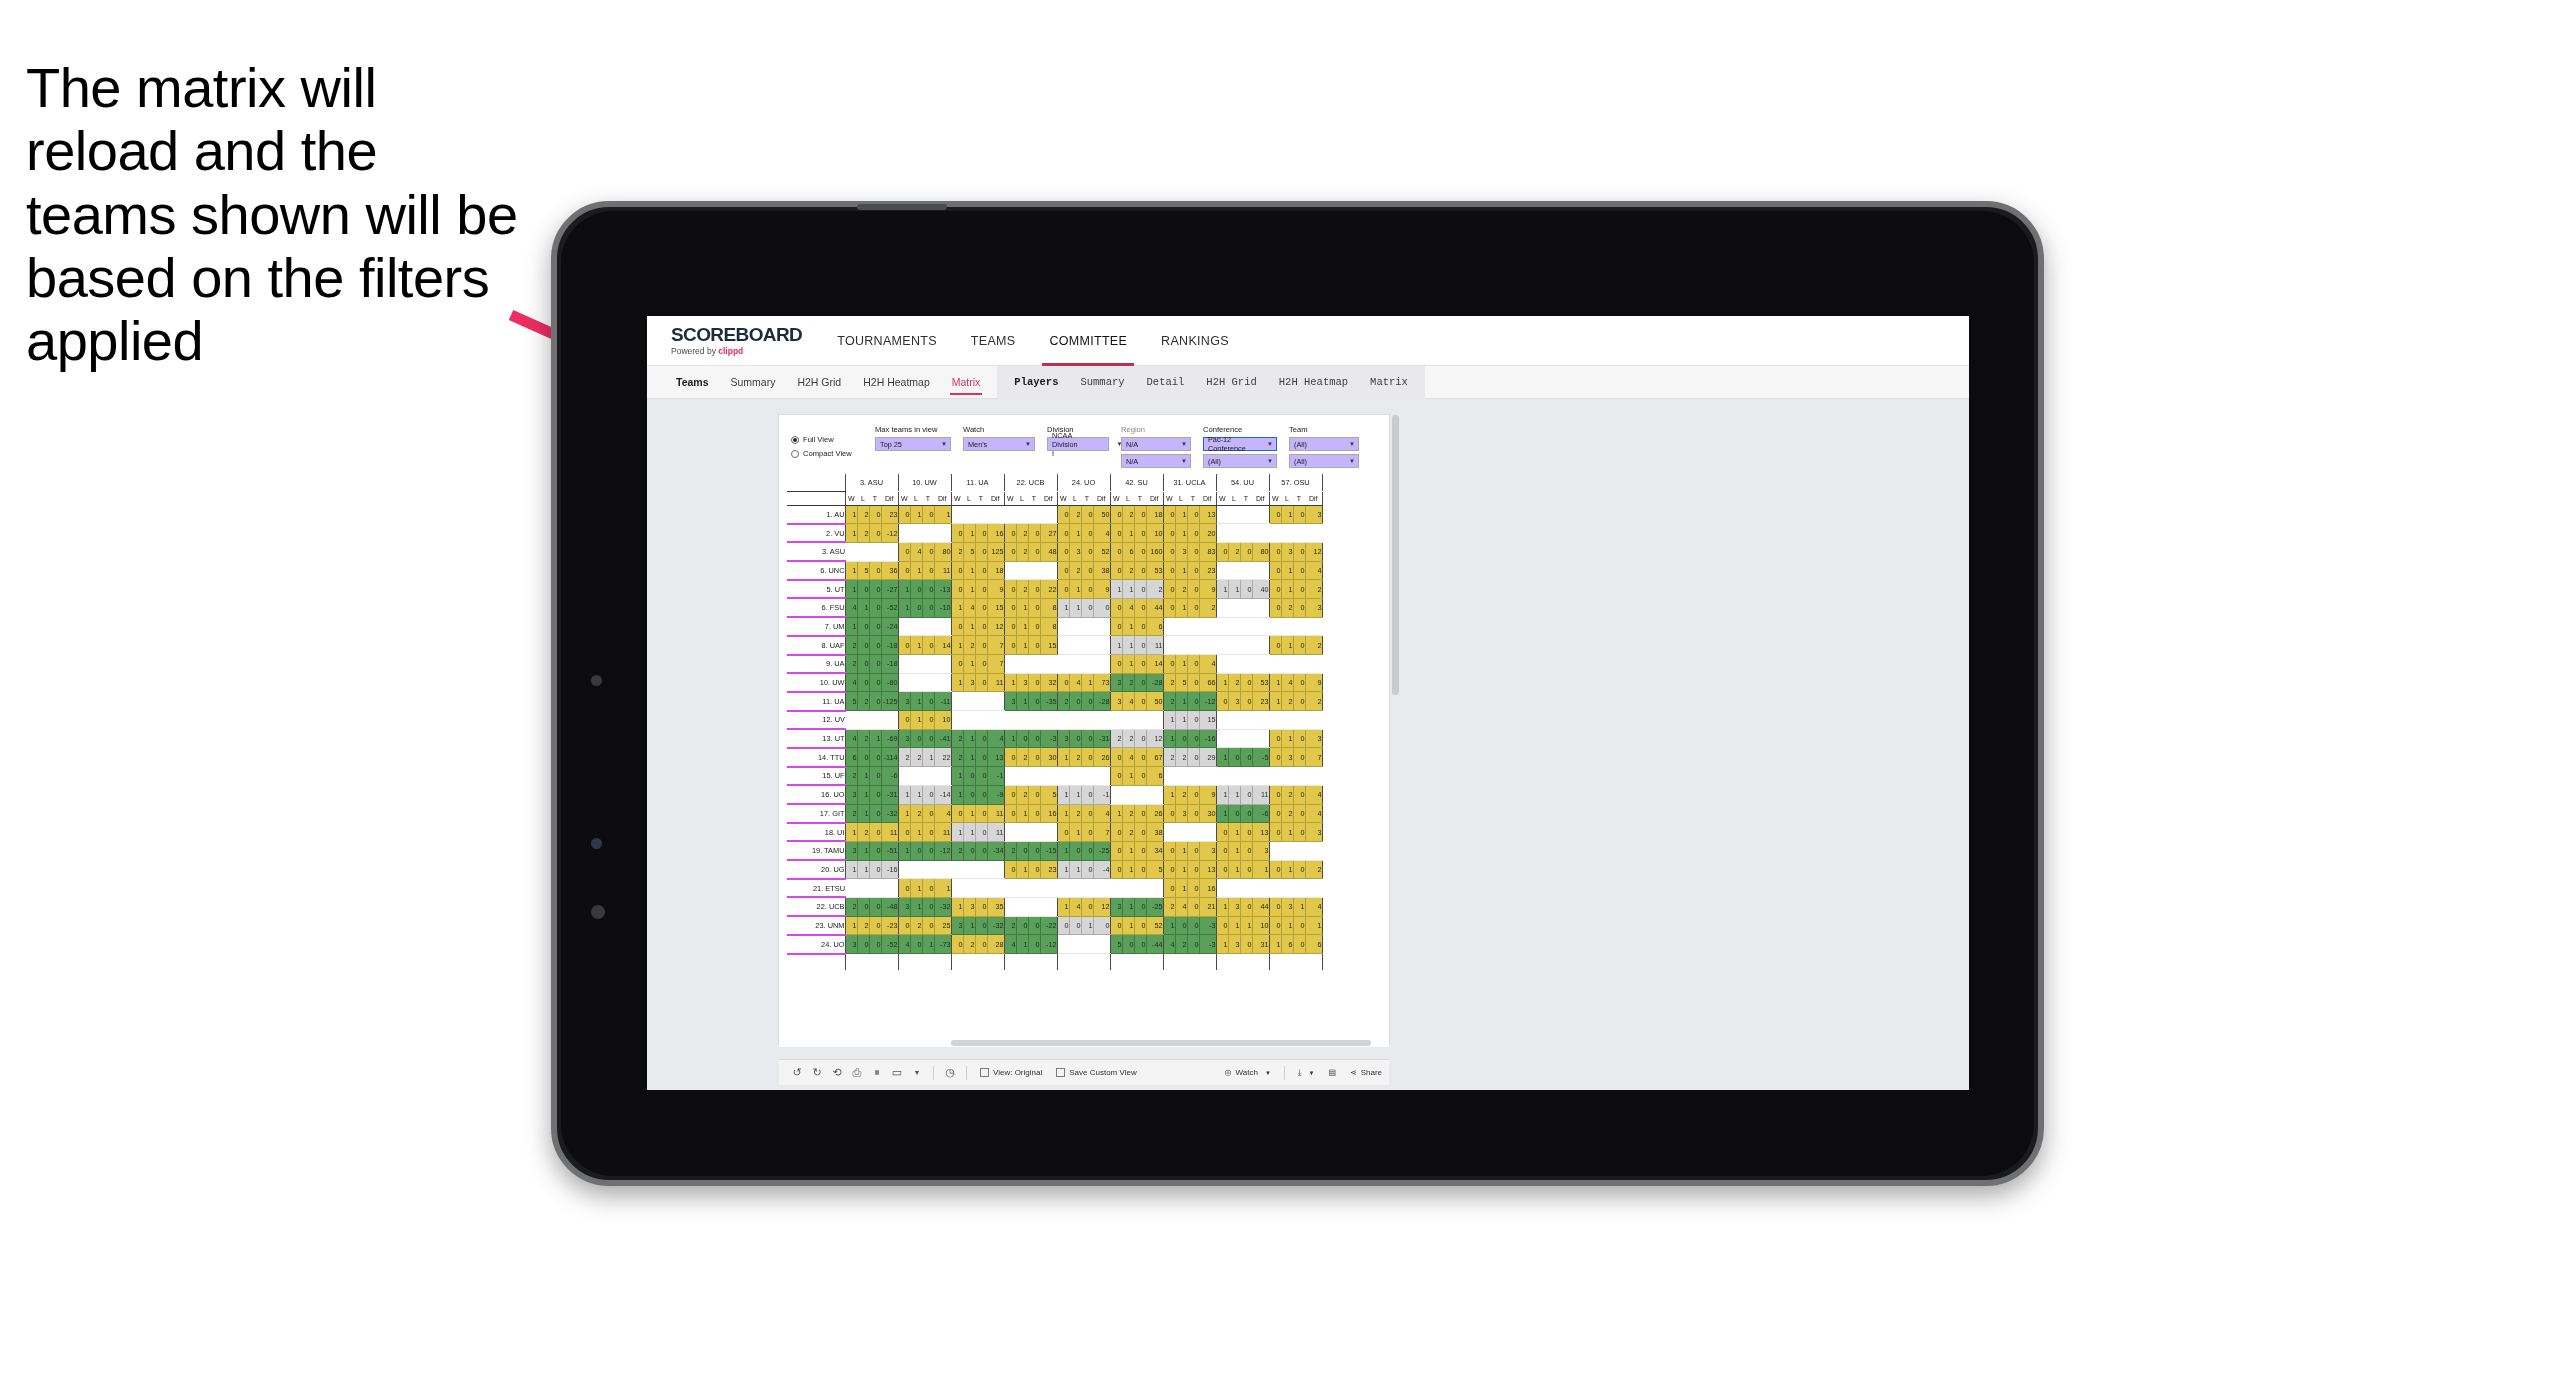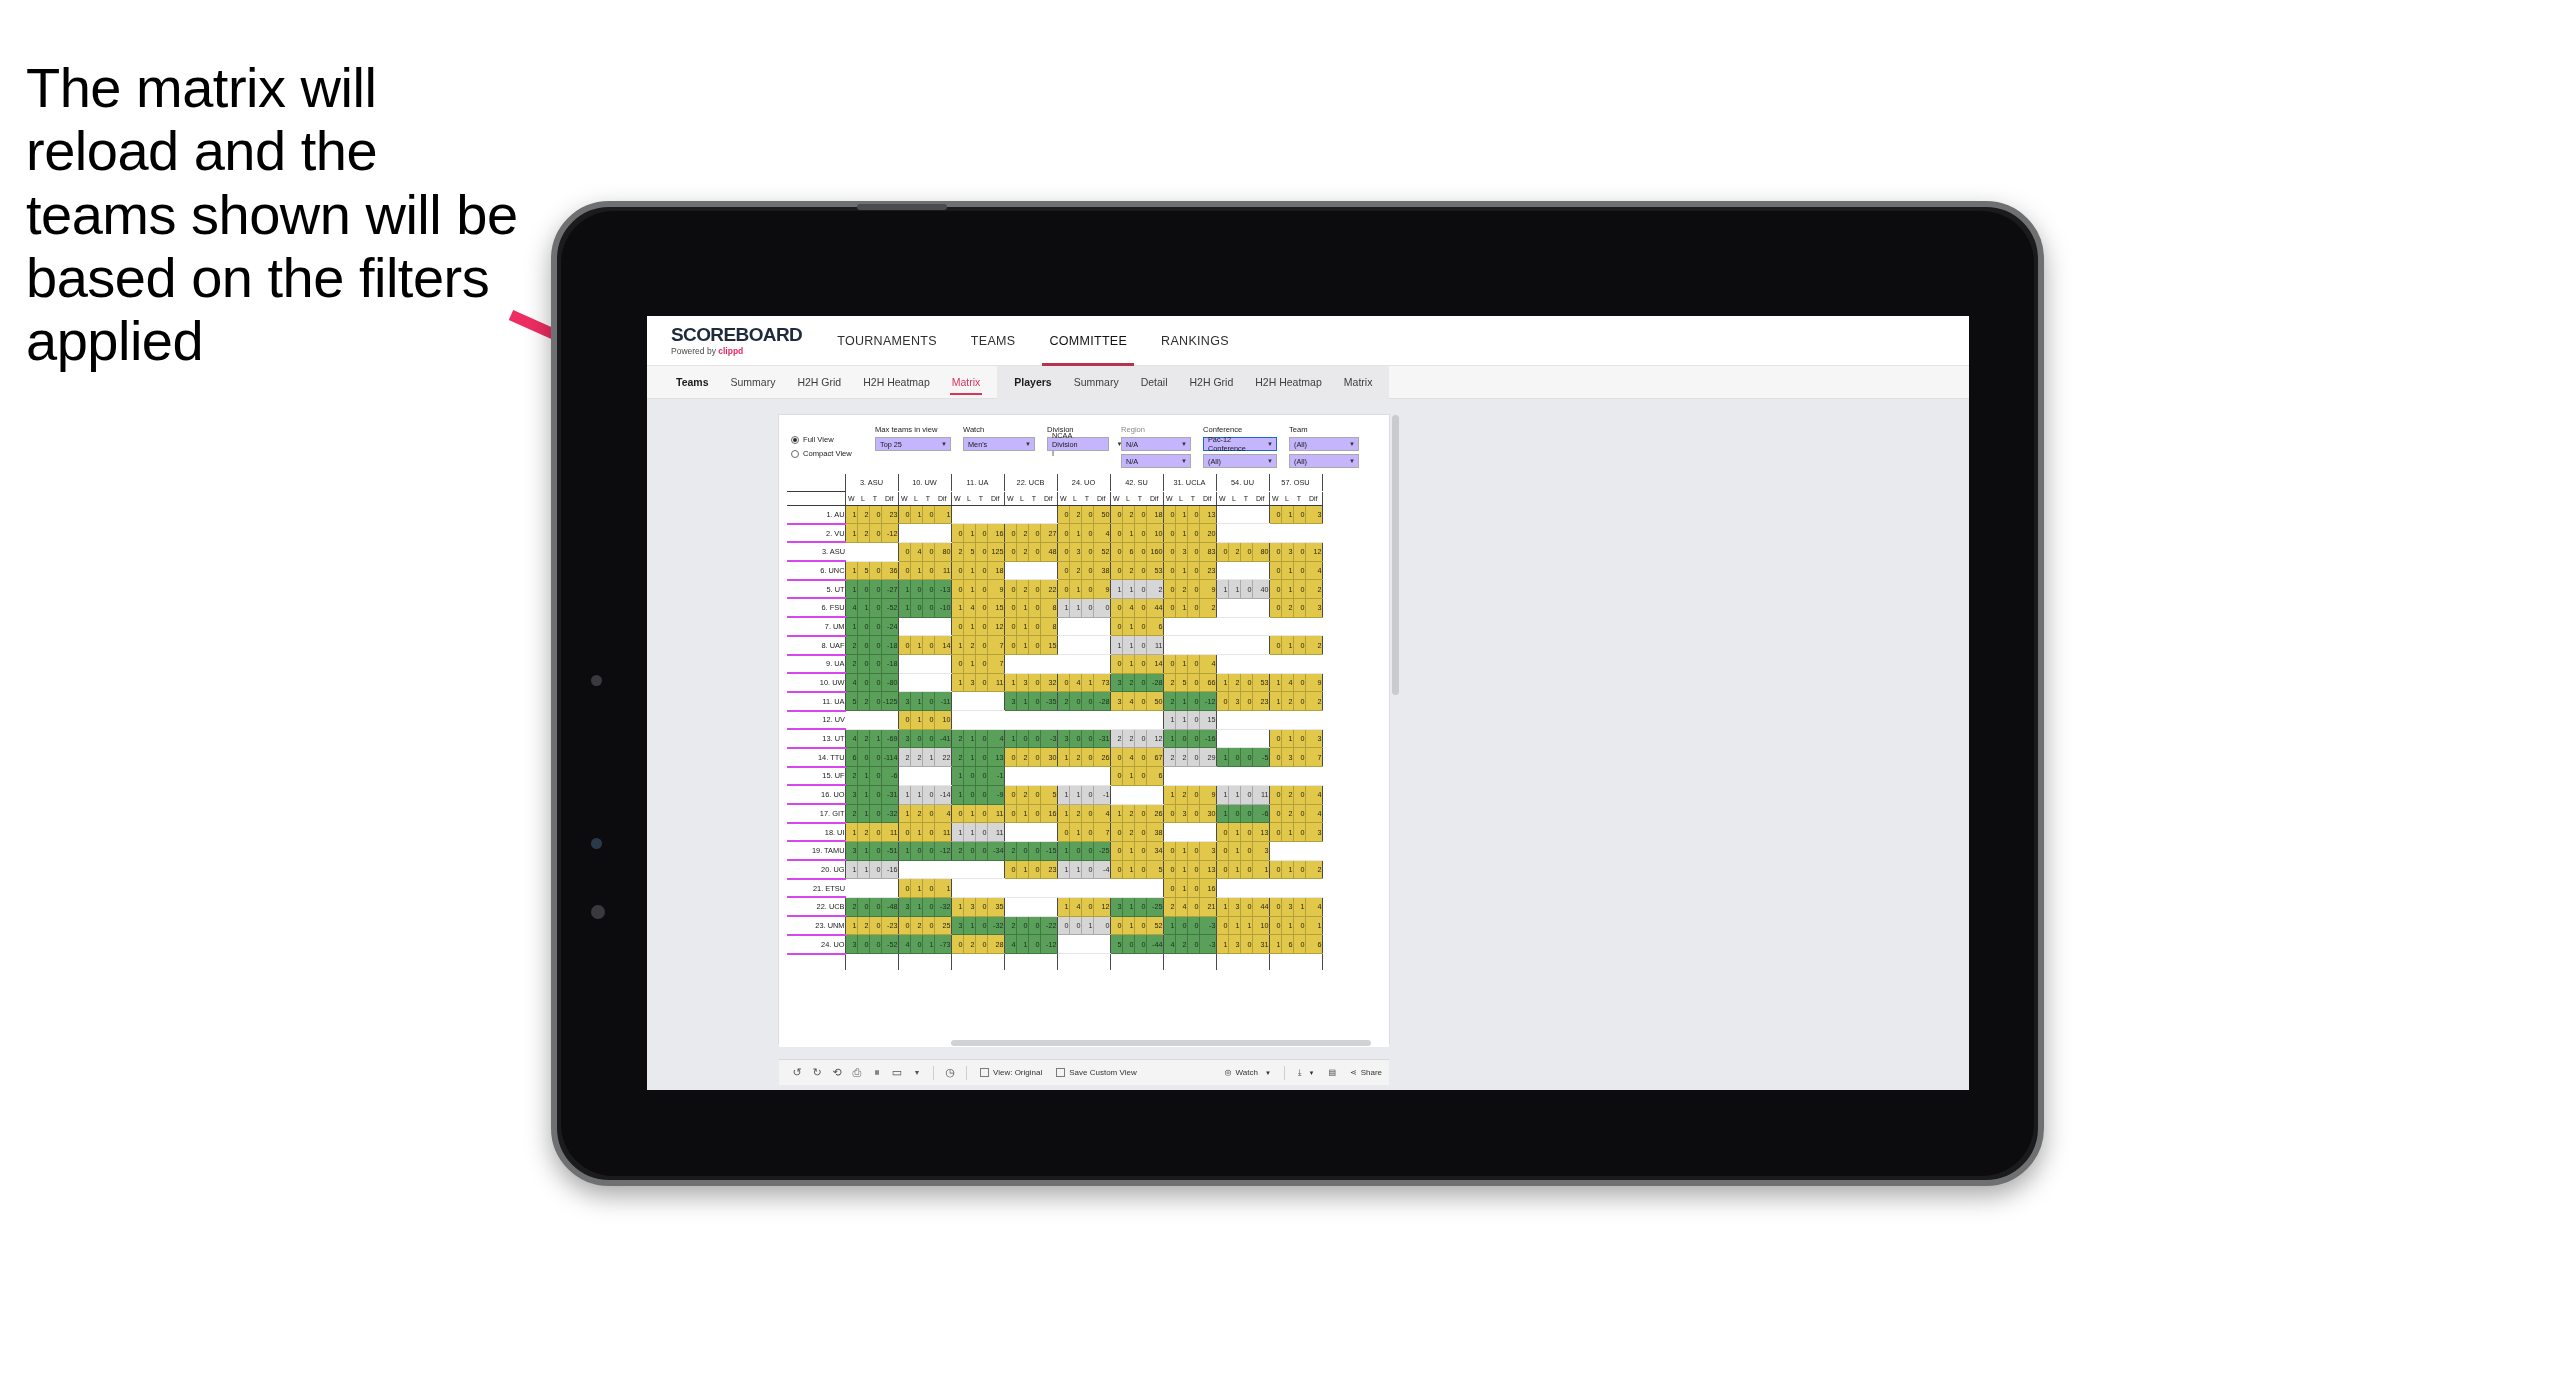--- a/index.html
+++ b/index.html
@@ -75,21 +75,21 @@
   .nav-item.active::after {
     content:""; position:absolute; left:10px; right:10px; bottom:0; height:3px; background:#b8324f;
   }
 
   
   .tabstrip {
     height: 33px; background:#f6f6f7; display:flex; align-items:center;
     border-bottom:1px solid #e0e0e0; padding-left: 18px; gap:0;
   }
   .tabgroup { display:flex; align-items:center; height:33px; }
-  .tabgroup.g2 { background:#e9e9ec; padding:0 6px; margin-left:6px; }
+  .tabgroup.g2 { background:#e9e9ec; padding:0 6px; margin-left:6px;font-family:Liberation Mono, monospace; }
   .tab {
     padding: 0 11px; height:33px; display:flex; align-items:center;
     font-size:10.5px; color:#3c3c3c; cursor:pointer; position:relative; white-space:nowrap;
   }
   .tab.bold { font-weight:700; color:#1a1a1a; }
   .tab.sel { color:#d9345c; }
   .tab.sel::after {
     content:""; position:absolute; left:9px; right:9px; bottom:4px; height:2px; background:#d9345c;
   }
 

